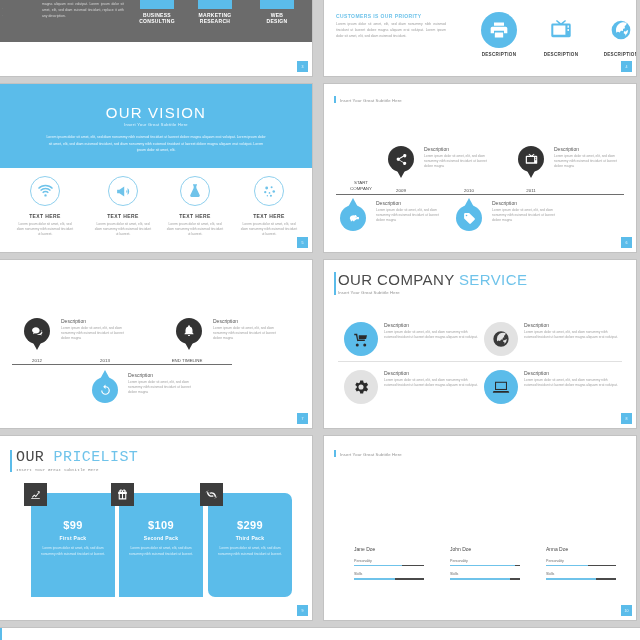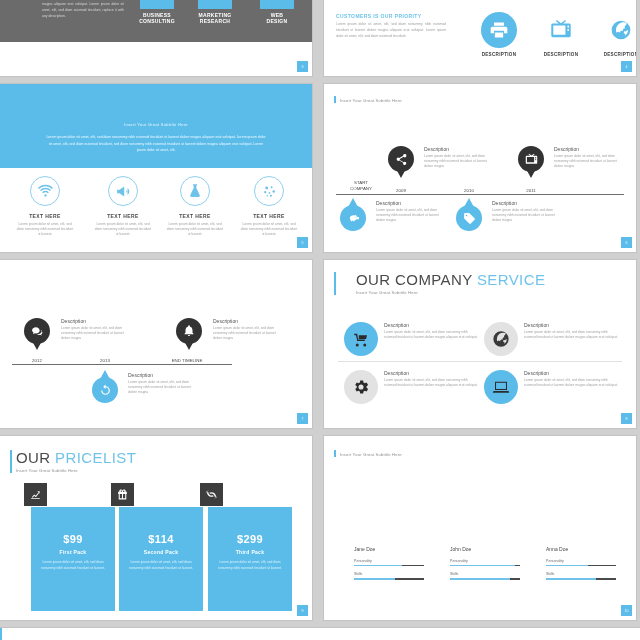--- a/index.html
+++ b/index.html
@@ -70,21 +70,21 @@
   #slide5 { left:0; top:260px; width:312px; height:168px; }
 
   
   #slide6 { left:324px; top:260px; width:312px; height:168px; }
   .sv { position:absolute; width:134px; display:flex; gap:6px; }
   .sv .ic { width:34px; height:34px; border-radius:50%; flex:0 0 34px; display:flex; align-items:center; justify-content:center; }
   .sv-div { position:absolute; left:14px; width:284px; height:1px; background:#e0e0e0; }
 
   
   #slide7 { left:0; top:436px; width:312px; height:184px; }
-  .price-card { position:absolute; width:84px; height:104px; background:#5bbcea; text-align:center;margin-top:14px; }
+  .price-card { position:absolute; width:84px; height:104px; background:#5bbcea; text-align:center; }
   .price-tag { position:absolute; width:23px; height:23px; background:#3d3d3d; display:flex; align-items:center; justify-content:center; }
   .price-amt { font-size:11px; color:#ffffff; font-weight:bold; letter-spacing:.4px; }
   .price-name { font-size:5px; color:#ffffff; font-weight:bold; margin-top:4px; letter-spacing:.3px; }
   .price-txt { font-size:3.3px; color:#d9f0fb; line-height:1.7; margin-top:5px; padding:0 9px; }
 
   
   #slide8 { left:324px; top:436px; width:312px; height:184px; }
   .member { position:absolute; width:72px; }
   .member .nm { font-size:5px; color:#4a4a4a; margin-bottom:7px; }
   .member .sk-lbl { font-size:3.6px; color:#6d6d6d; margin-bottom:1.5px; }
@@ -148,20 +148,21 @@
           </svg>
       </div>
       <div class="lbl">DESCRIPTION</div>
     </div>
 
     <div class="pgbadge">4</div>
   </div>
 
   <div class="slide" id="slide3">
     <div id="s3-hero"></div>
+    <div id="s3-ttl">OUR VISION</div>
     <div id="s3-sub">Insert Your Great Subtitle Here</div>
     <div id="s3-body">Lorem ipsum dolor sit amet, elit, sed diam nonummy nibh euismod tincidunt ut laoreet dolore magna aliquam erat volutpat. Lorem ipsum dolor sit amet, elit, sed diam euismod tincidunt, sed diam nonummy nibh euismod tincidunt ut laoreet dolore magna aliquam erat volutpat. Lorem ipsum dolor sit amet, elit.</div>
 
     <div class="v-item" style="left:6px;">
       <div class="ring circ">
         <svg width="17" height="17" viewBox="0 0 24 24" fill="#6fc3ea">
             <path d="M12 19.2a1.7 1.7 0 1 0 0-3.4 1.7 1.7 0 0 0 0 3.4zm0-6.2a4.6 4.6 0 0 1 3.3 1.4l1.4-1.4a6.6 6.6 0 0 0-9.4 0l1.4 1.4A4.6 4.6 0 0 1 12 13zm0-4.2a8.8 8.8 0 0 1 6.3 2.6l1.4-1.4a10.8 10.8 0 0 0-15.4 0l1.4 1.4A8.8 8.8 0 0 1 12 8.8zm0-4.2a13 13 0 0 1 9.2 3.8l1.4-1.4a15 15 0 0 0-21.2 0l1.4 1.4A13 13 0 0 1 12 4.6z"></path>
           </svg>
       </div>
       <div class="th">TEXT HERE</div>
@@ -318,21 +319,21 @@
     </div>
     <div class="tl-desc" style="left:128px;top:112px;">
       <div class="desc-h">Description</div>
       <div class="lorem">Lorem ipsum dolor sit amet, elit, sed diam nonummy nibh euismod tincidunt ut laoreet dolore magna</div>
     </div>
 
     <div class="pgbadge">7</div>
   </div>
 
   <div class="slide" id="slide6">
-    <div class="title-wrap" style="left:10px;top:12px;padding-left:22px;">
+    <div class="title-wrap" style="left:10px;top:12px;padding-left:4px;">
       <div class="title-bar"></div>
       <div class="ttl"><span>OUR COMPANY </span><span class="accent">SERVICE</span></div>
       <div class="sub">Insert Your Great Subtitle Here</div>
     </div>
 
     <div class="sv" style="left:20px;top:62px;">
       <div class="ic" style="background:#5bbcea;">
         <svg width="18" height="18" viewBox="0 0 24 24" fill="#2b2b2b">
             <path d="M7 18a2 2 0 1 0 2 2 2 2 0 0 0-2-2zm10 0a2 2 0 1 0 2 2 2 2 0 0 0-2-2zM7.2 14.8h9.9v-2H8.1L7 5H3v2h2.3l2 9.3z"></path>
             <path d="M9 7h11l-1.2 5H9z"></path>
@@ -381,51 +382,51 @@
       <div>
         <div class="desc-h">Description</div>
         <div class="lorem">Lorem ipsum dolor sit amet, elit, sed diam nonummy nibh euismod tincidunt ut laoreet dolore magna aliquam erat volutpat.</div>
       </div>
     </div>
 
     <div class="pgbadge">8</div>
   </div>
 
   <div class="slide" id="slide7">
-    <div class="title-wrap" style="left:10px;top:14px;padding-left:6px;">
+    <div class="title-wrap" style="left:10px;top:14px;padding-left:6px;font-family:Liberation Mono, monospace;">
       <div class="title-bar"></div>
       <div class="ttl"><span>OUR </span><span class="accent">PRICELIST</span></div>
       <div class="sub">Insert Your Great Subtitle Here</div>
     </div>
 
     <div class="price-card" style="left:31px;top:57px;">
       <div class="price-amt" style="margin-top:26px;">$99</div>
       <div class="price-name">First Pack</div>
       <div class="price-txt">Lorem ipsum dolor sit amet, elit, sed diam nonummy nibh euismod tincidunt ut laoreet.</div>
     </div>
     <div class="price-tag" style="left:24px;top:47px;">
       <svg width="13" height="13" viewBox="0 0 24 24" fill="#fff">
           <path d="M3.5 3.5h17v17h-17z" fill="#fff" opacity="0"></path>
           <path d="M4 19h16v1.4H4zM5.5 16.6l4.1-4.8 3 2.6 4.6-6 1.3 1-5.8 7.6-3-2.6-3 3.5z"></path>
           <path d="M15.5 6.2h4.1v4.1l-1.3-1.3-2.8-2.8z"></path>
         </svg>
     </div>
 
     <div class="price-card" style="left:119px;top:57px;">
-      <div class="price-amt" style="margin-top:26px;">$114</div>
+      <div class="price-amt" style="margin-top:26px;">$109</div>
       <div class="price-name">Second Pack</div>
       <div class="price-txt">Lorem ipsum dolor sit amet, elit, sed diam nonummy nibh euismod tincidunt ut laoreet.</div>
     </div>
     <div class="price-tag" style="left:111px;top:47px;">
       <svg width="13" height="13" viewBox="0 0 24 24" fill="#fff">
           <path d="M20 7h-2.2a3 3 0 0 0-5.8-2.4A3 3 0 0 0 6.2 7H4v4h1v10h14V11h1zm-7 0V6a1.3 1.3 0 1 1 1.3 1.3zm-3.3 0A1.3 1.3 0 1 1 11 6v1zM11 19H7v-8h4zm6 0h-4v-8h4z"></path>
         </svg>
     </div>
 
-    <div class="price-card" style="left:208px;top:57px;">
+    <div class="price-card" style="left:208px;top:57px;border-radius:7px;">
       <div class="price-amt" style="margin-top:26px;">$299</div>
       <div class="price-name">Third Pack</div>
       <div class="price-txt">Lorem ipsum dolor sit amet, elit, sed diam nonummy nibh euismod tincidunt ut laoreet.</div>
     </div>
     <div class="price-tag" style="left:200px;top:47px;">
       <svg width="13" height="13" viewBox="0 0 24 24" fill="#fff">
           <path d="M7.4 3.6L3 8h3.2a5.9 5.9 0 0 0 8.4 5.3l1.5 1.8A8.4 8.4 0 0 1 3.6 8H.9zM16.6 20.4L21 16h-3.2a5.9 5.9 0 0 0-8.4-5.3L7.9 8.9a8.4 8.4 0 0 1 12.5 7.1H23z"></path>
         </svg>
     </div>
 

